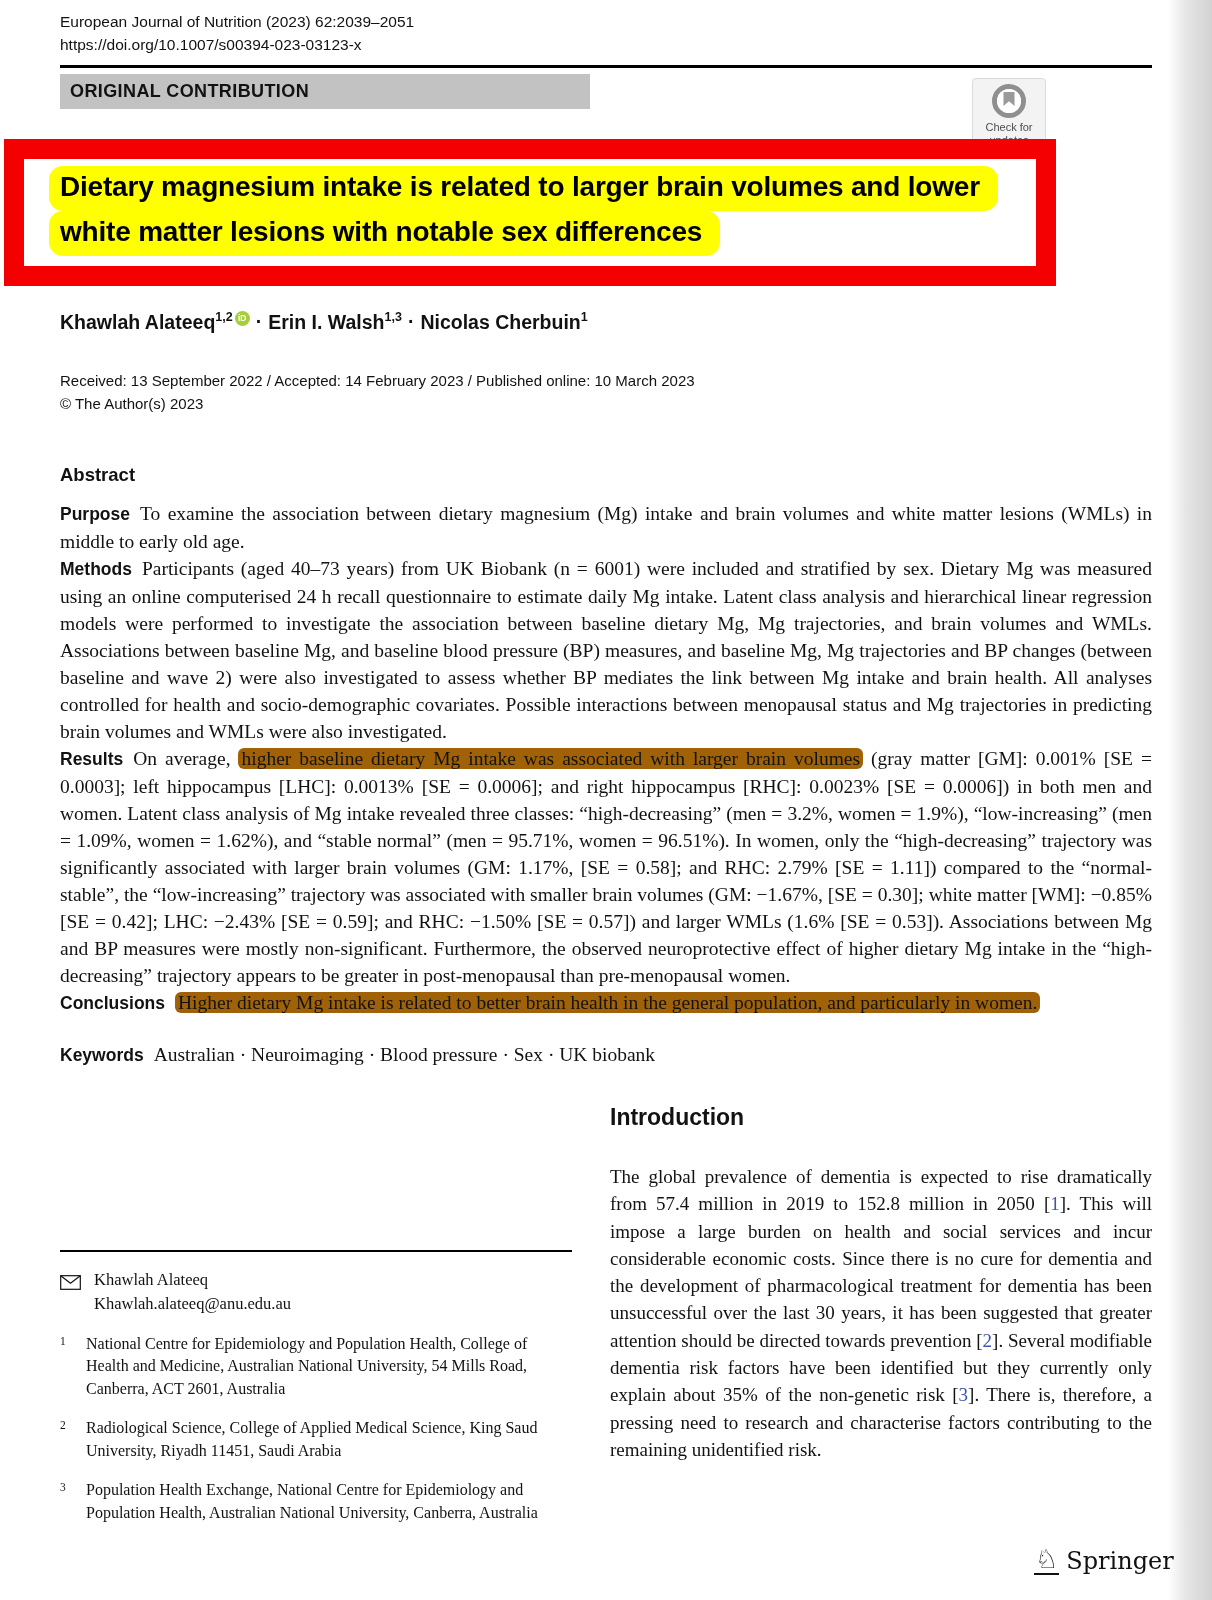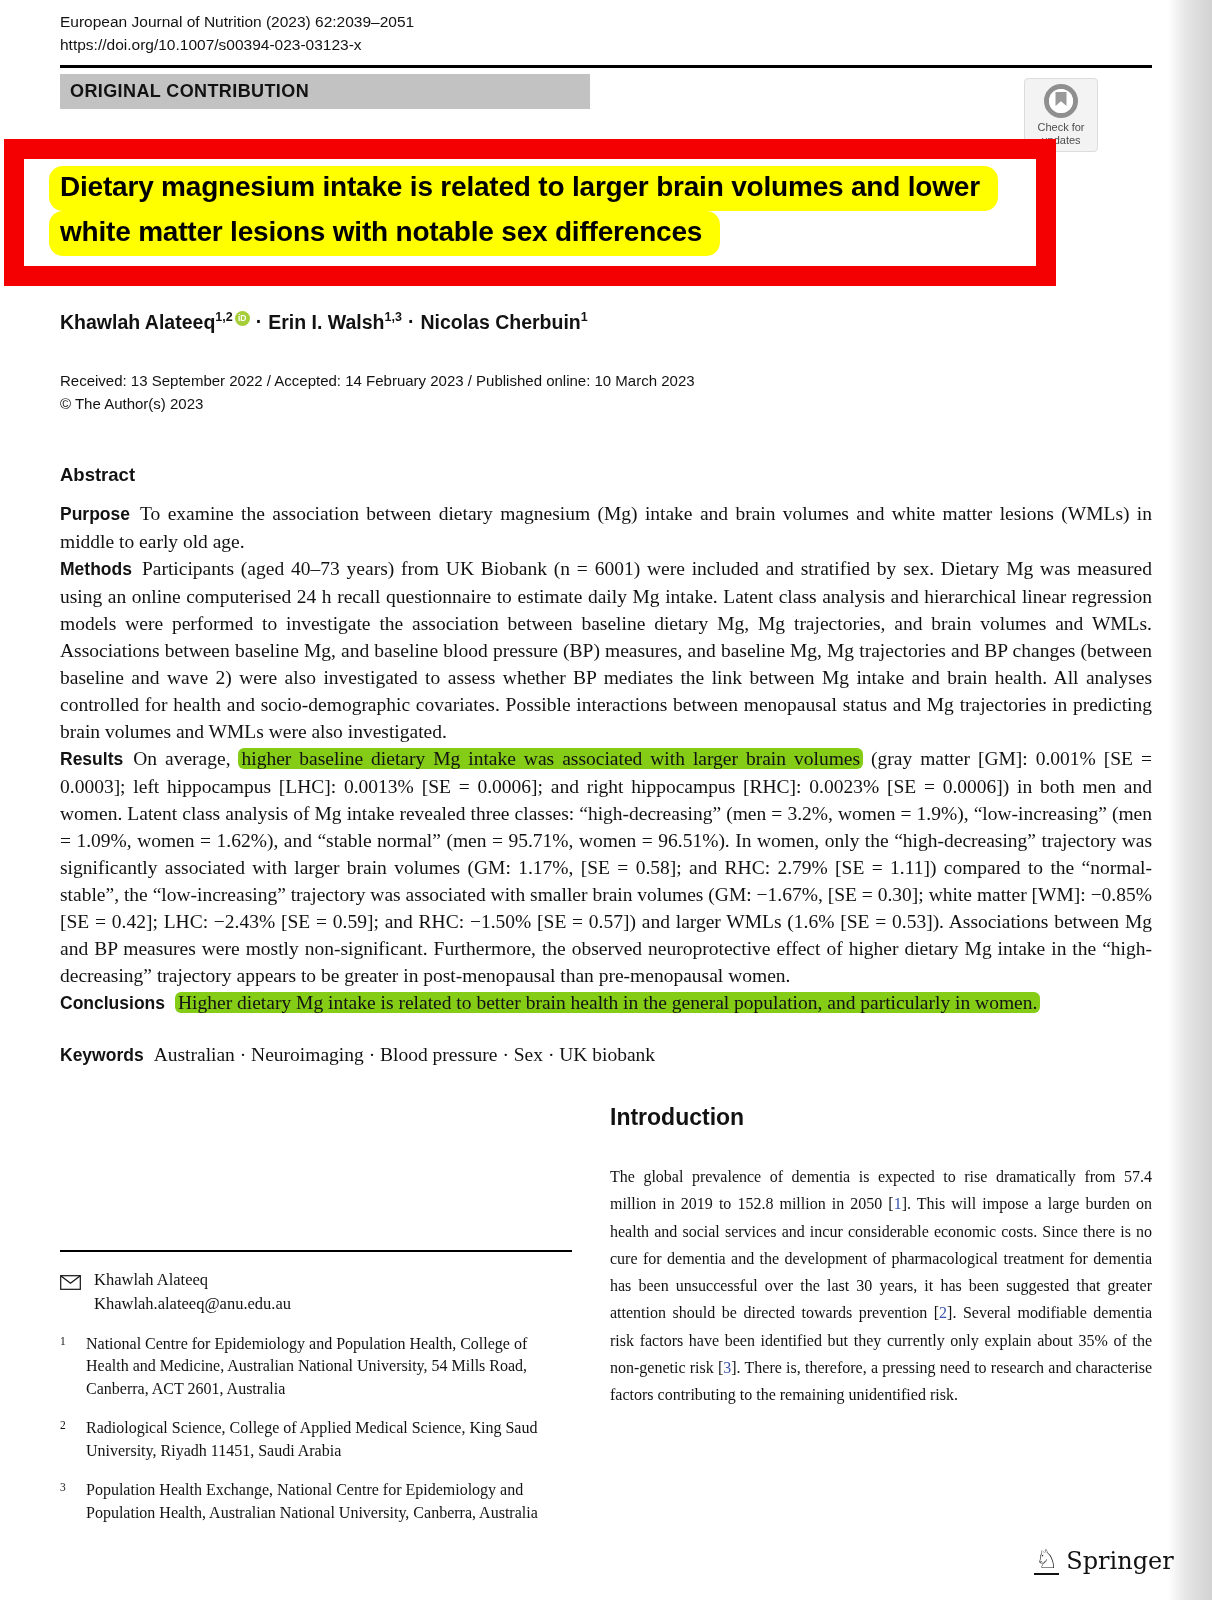--- a/index.html
+++ b/index.html
@@ -10,21 +10,21 @@
   .content{position:absolute;left:60px;top:0;width:1092px;}
 
   
   .jheader{padding-top:10px;font-family:"Liberation Sans",sans-serif;font-size:15.5px;line-height:23px;}
   .doi{color:#121212;text-decoration:none;}
   .rule-top{height:2.5px;background:#000;margin-top:9px;}
   .banner{margin-top:6px;width:510px;background:#c2c2c2;padding:7px 10px 7px 10px;
         font-family:"Liberation Sans",sans-serif;font-weight:bold;font-size:18px;letter-spacing:.4px;}
 
   
-  .badge{position:absolute;left:1024px;top:78px;width:68px;background:#f3f3f3;
+  .badge{position:absolute;left:972px;top:78px;width:68px;background:#f3f3f3;
         border:1px solid #dcdcdc;border-radius:4px;text-align:center;padding:5px 2px 4px;z-index:1;
         font-family:"Liberation Sans",sans-serif;font-size:11px;line-height:13px;color:#4d4d4d;cursor:pointer;}
   .badge svg{display:block;margin:0 auto 3px;}
 
   
   .title-box{position:relative;z-index:2;margin:30px 0 0 -56px;width:1052px;box-sizing:border-box;
         border:20px solid #f50002;background:#fff;padding:7px 14px 10px 36px;}
   .title-line{line-height:40px;white-space:nowrap;}
   .hl-bright{display:inline-block;background:#ffff00;border-radius:14px;padding:1px 18px 4px 11px;margin-left:-11px;
         font-family:"Liberation Sans",sans-serif;font-weight:bold;font-size:28px;letter-spacing:-.2px;color:#000;}
@@ -36,38 +36,38 @@
         font-family:"Liberation Sans",sans-serif;font-size:8.5px;font-weight:bold;text-align:center;
         line-height:15px;vertical-align:super;margin-left:2px;cursor:pointer;}
   .asep{font-weight:bold;padding:0 6px;}
   .dates{margin-top:36px;font-family:"Liberation Sans",sans-serif;font-size:15px;line-height:23px;}
 
   
   .abstract{margin-top:46px;font-size:19.5px;line-height:27px;text-align:justify;}
   .abs-h{font-family:"Liberation Sans",sans-serif;font-weight:bold;font-size:18.5px;margin:0 0 12px;}
   .abstract p{margin:0;}
   .lbl{font-family:"Liberation Sans",sans-serif;font-weight:bold;font-size:17.5px;padding-right:10px;}
-  .hl-soft{background:#84cc16;border-radius:6px;padding:0 3px;}
+  .hl-soft{background:#a16207;border-radius:6px;padding:0 3px;}
   .keywords{margin-top:27px;font-size:19.5px;}
 
   
   .columns{display:flex;gap:38px;margin-top:36px;}
   .col-left{width:512px;}
   .col-right{width:542px;}
 
   .fnblock{margin-top:148px;}
   .fn-rule{height:1.5px;background:#000;margin-bottom:16px;}
   .corr{display:flex;gap:13px;font-size:16.5px;line-height:24px;}
   .corr .env{padding-top:5px;}
   .email{color:#121212;text-decoration:none;}
   .aff{display:flex;margin-top:17px;font-size:16px;line-height:22.5px;}
   .aff-num{width:26px;flex:0 0 26px;font-size:11.5px;position:relative;top:-3px;}
 
   .intro-h{font-family:"Liberation Sans",sans-serif;font-weight:bold;font-size:23px;margin:2px 0 32px;}
-  .intro-p{font-size:16px;line-height:27.3px;text-align:justify;margin:0;}
+  .intro-p{font-size:19px;line-height:27.3px;text-align:justify;margin:0;}
   .cite{color:#3b55ae;cursor:pointer;}
 
   
   .pub{position:absolute;left:1034px;top:1546px;display:flex;align-items:flex-end;gap:7px;
         font-family:"DejaVu Serif",serif;font-size:24px;color:#111;}
   .knight{font-size:26px;line-height:1;border-bottom:2.5px solid #111;padding:0 1px 1px;}
 </style>
 </head>
 <body>
 

